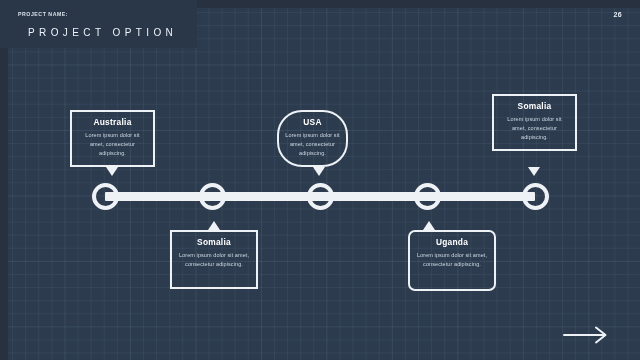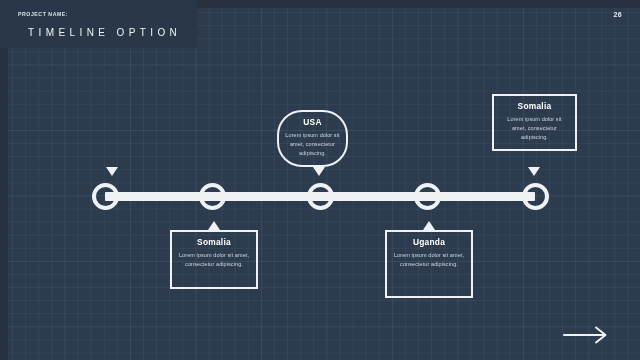--- a/index.html
+++ b/index.html
@@ -103,46 +103,50 @@
 
 <div id="slide">
 
   <div id="grid-fine"></div>
   <div id="grid-coarse"></div>
   <div id="left-margin"></div>
   <div id="top-margin"></div>
 
   <div id="header-block"></div>
   <div id="project-name">PROJECT NAME:</div>
-  <div id="slide-title">TIMELINE OPTION</div>
+  <div id="slide-title">PROJECT OPTION</div>
   <div id="page-number">26</div>
 
   <div id="timeline-bar"></div>
 
   <div class="node" style="left:92px;"></div>
   <div class="node" style="left:199px;"></div>
   <div class="node" style="left:307px;"></div>
   <div class="node" style="left:414px;"></div>
   <div class="node" style="left:522px;"></div>
 
+  <div class="card" style="left:70px;top:110px;width:85px;height:57px;">
+    <p class="card-title">Australia</p>
+    <p class="card-body">Lorem ipsum dolor sit amet, consectetur adipiscing.</p>
+  </div>
   <div class="pointer-down" style="left:106px;top:167px;"></div>
 
   <div class="card" style="left:170px;top:230px;width:88px;height:59px;">
     <p class="card-title">Somalia</p>
     <p class="card-body">Lorem ipsum dolor sit amet, consectetur adipiscing.</p>
   </div>
   <div class="pointer-up" style="left:208px;top:221px;"></div>
 
   <div class="card" style="left:277px;top:110px;width:71px;height:57px;border-radius:25px;">
     <p class="card-title">USA</p>
     <p class="card-body">Lorem ipsum dolor sit amet, consectetur adipiscing.</p>
   </div>
   <div class="pointer-down" style="left:313px;top:167px;"></div>
 
-  <div class="card" style="left:385px;top:230px;width:88px;height:68px;">
+  <div class="card" style="left:408px;top:230px;width:88px;height:61px;border-radius:7px;">
     <p class="card-title">Uganda</p>
     <p class="card-body">Lorem ipsum dolor sit amet, consectetur adipiscing.</p>
   </div>
   <div class="pointer-up" style="left:423px;top:221px;"></div>
 
   <div class="card" style="left:492px;top:94px;width:85px;height:57px;">
     <p class="card-title">Somalia</p>
     <p class="card-body">Lorem ipsum dolor sit amet, consectetur adipiscing.</p>
   </div>
   <div class="pointer-down" style="left:528px;top:167px;"></div>

